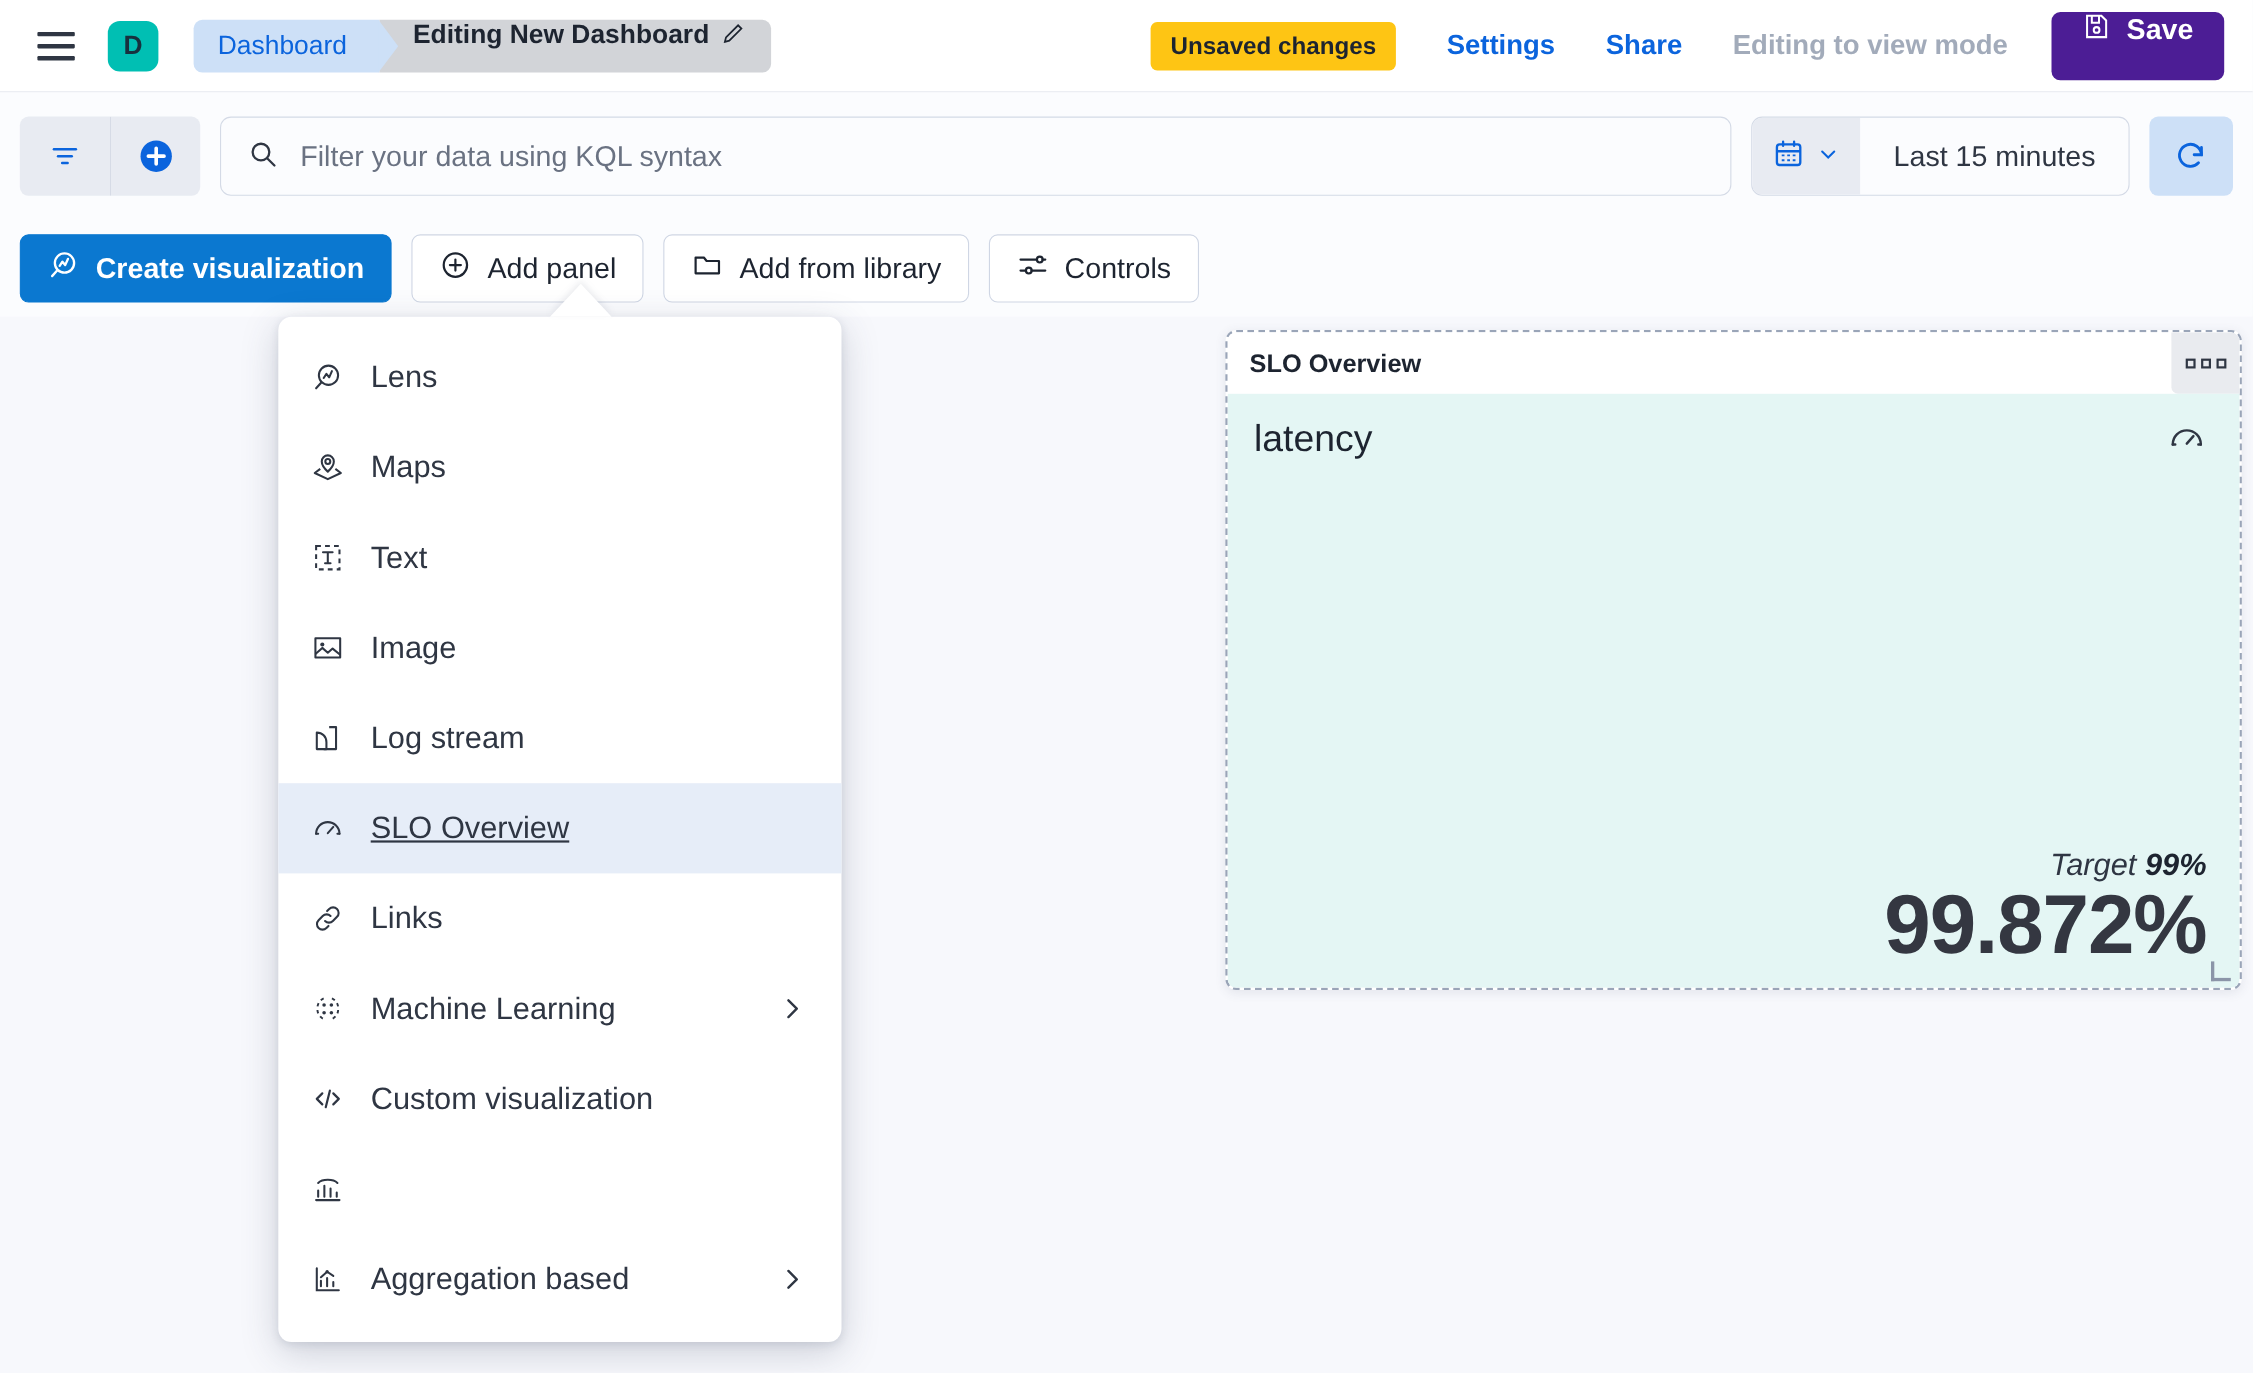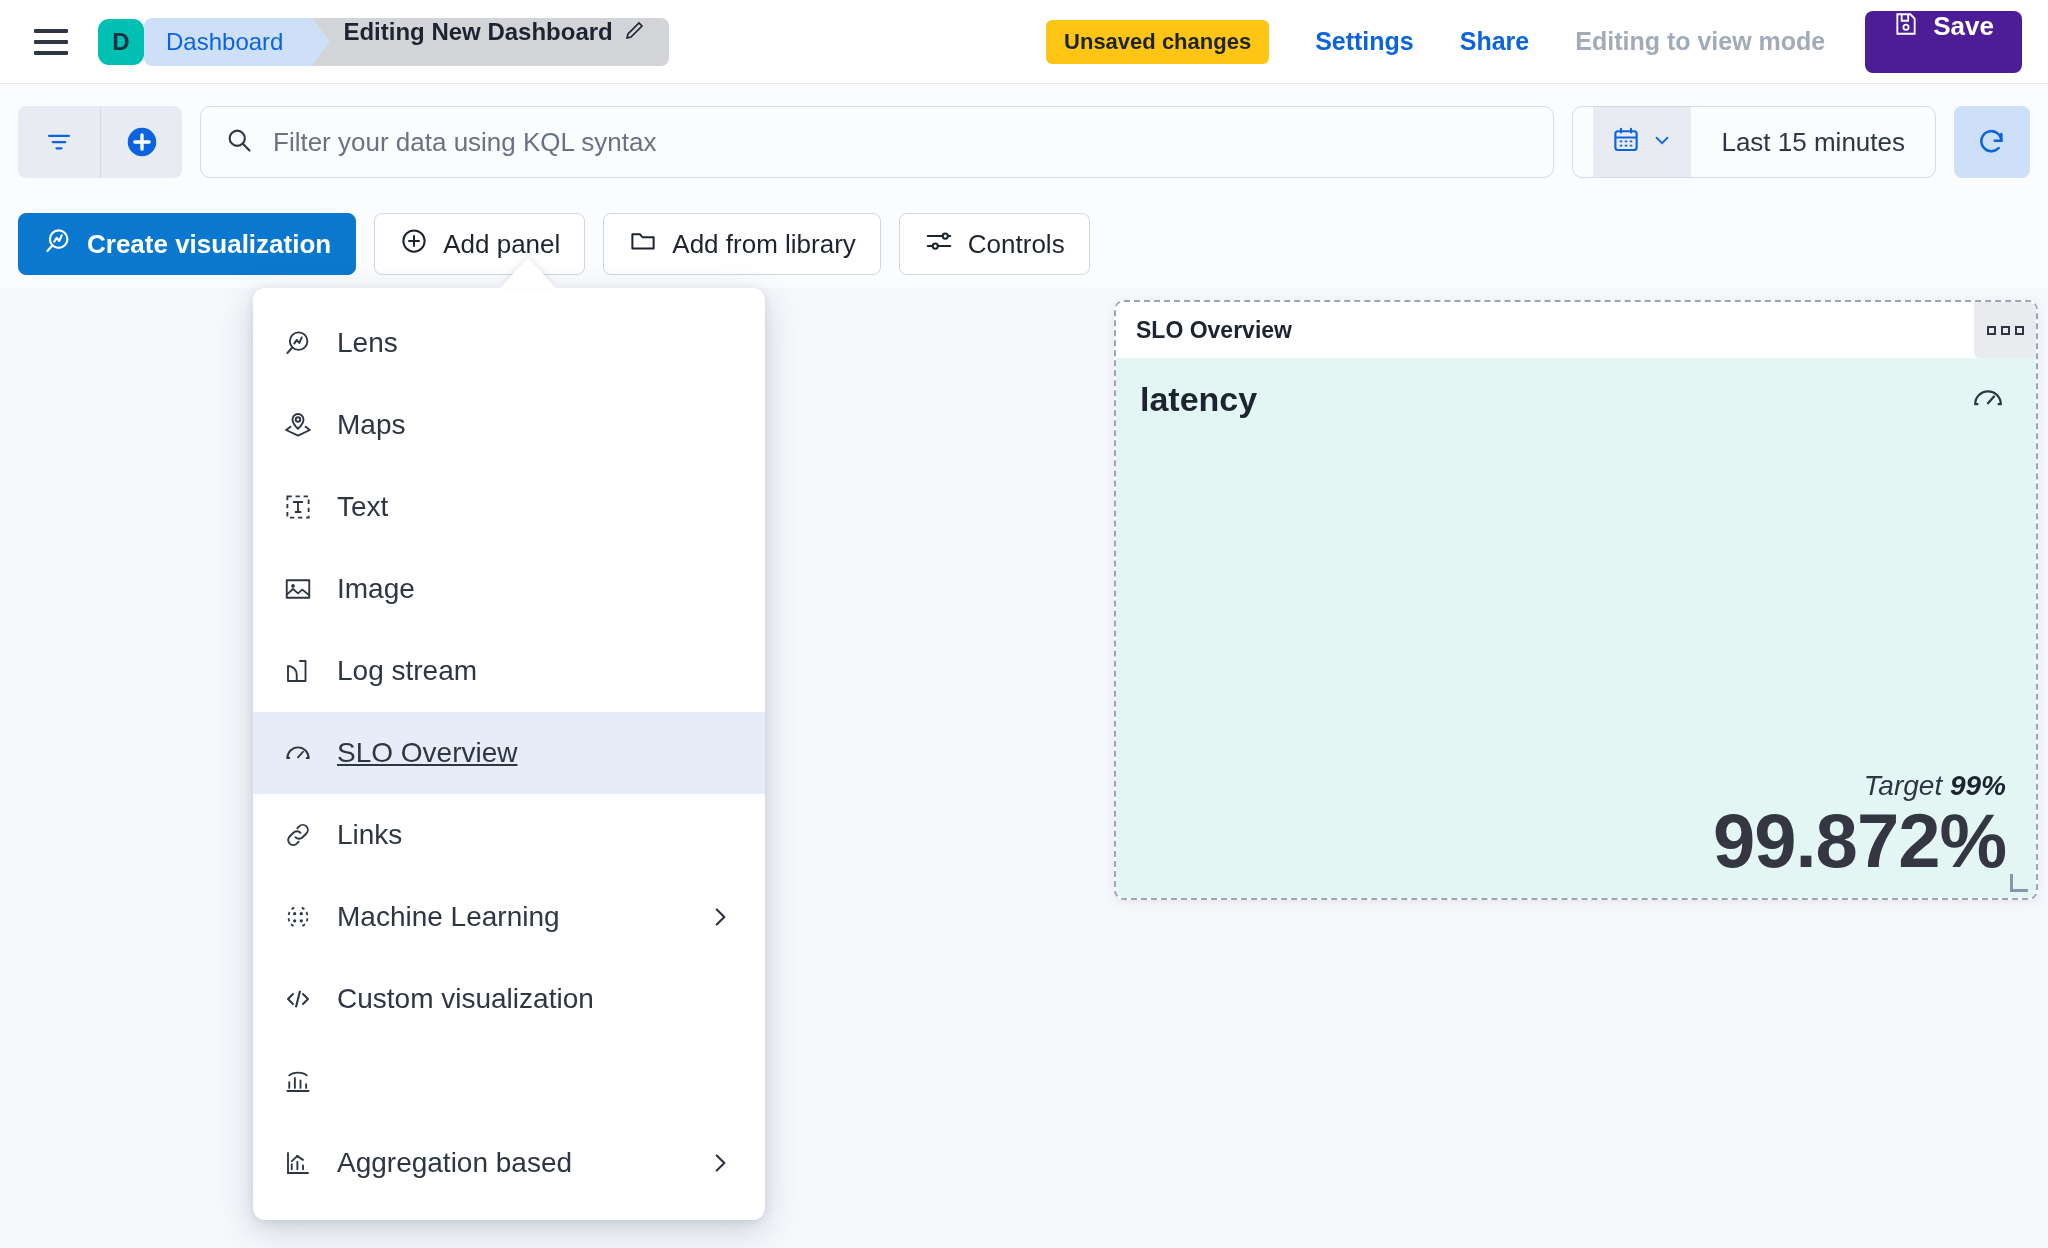--- a/index.html
+++ b/index.html
@@ -26,21 +26,21 @@
   .hamburger i { display: block; height: 4px; background: #2f3643; border-radius: 1px; }
 
   .space-avatar {
     width: 46px; height: 46px; border-radius: 11px;
     background: #00bfb3; color: #17313e;
     margin-left: 30px;
     display: flex; align-items: center; justify-content: center;
     font-size: 24px; font-weight: bold;
   }
 
-  .breadcrumbs { display: flex; align-items: center; height: 48px; }
+  .breadcrumbs { display: flex; align-items: center; margin-left: 32px; height: 48px; }
   .crumb {
     height: 48px; display: flex; align-items: center;
     font-size: 24px; padding: 0 22px 0 26px;
     position: relative;
   }
   .crumb-1 {
     background: #cde0f7; color: #0b64dd;
     border-radius: 8px 0 0 8px; padding-left: 22px; padding-right: 30px;
     cursor: pointer;
   }
@@ -97,21 +97,21 @@
     flex: 1; height: 72px; margin-left: 18px;
     background: #fbfcfe; border: 1px solid #d4dae6; border-radius: 10px;
     display: flex; align-items: center; gap: 20px; padding: 0 24px;
     cursor: text;
   }
   .kql-placeholder { font-size: 26px; color: #6a7282; }
 
   .datepicker {
     margin-left: 18px; height: 72px;
     border: 1px solid #d4dae6; border-radius: 10px;
-    display: flex; align-items: center; overflow: hidden; background: #fbfcfe; padding-left: 20px;
+    display: flex; align-items: center; overflow: hidden; background: #fbfcfe;
   }
   .dp-cal {
     height: 70px; background: #e8ebf2; display: flex; align-items: center;
     gap: 10px; padding: 0 18px; cursor: pointer;
   }
   .dp-text { font-size: 26px; color: #2f3643; padding: 0 30px; cursor: pointer; }
   .refresh-btn {
     margin-left: 18px; width: 76px; height: 72px;
     background: #cde0f7; border-radius: 8px;
     display: flex; align-items: center; justify-content: center;
@@ -185,21 +185,21 @@
     display: flex; align-items: center; justify-content: center; gap: 5px;
     cursor: pointer;
   }
   .slo-ctx i { width: 9px; height: 9px; border: 2px solid #2f3643; display: block; }
   .slo-body {
     position: absolute; left: 0; right: 0; top: 56px; bottom: 0;
     background: #e4f6f4; padding: 22px 30px 18px 24px;
     display: flex; flex-direction: column;
   }
   .slo-body-top { display: flex; align-items: flex-start; justify-content: space-between; }
-  .slo-metric-name { font-size: 34px; font-weight: bold; color: #1d2430; }
+  .slo-metric-name { font-size: 34px; font-weight: normal; color: #1d2430; }
   .slo-body-bottom { margin-top: auto; text-align: right; }
   .slo-target { font-size: 28px; color: #2f3643; font-style: italic; }
   .slo-target b { font-weight: bold; color: #1d2430; }
   .slo-value { font-size: 76px; font-weight: bold; color: #343741; line-height: 1.02; letter-spacing: -1px; }
   .resize-handle {
     position: absolute; right: 8px; bottom: 6px; width: 18px; height: 18px;
     border-left: 3px solid #8b95a8; border-bottom: 3px solid #8b95a8;
     cursor: nwse-resize;
   }
 </style>

